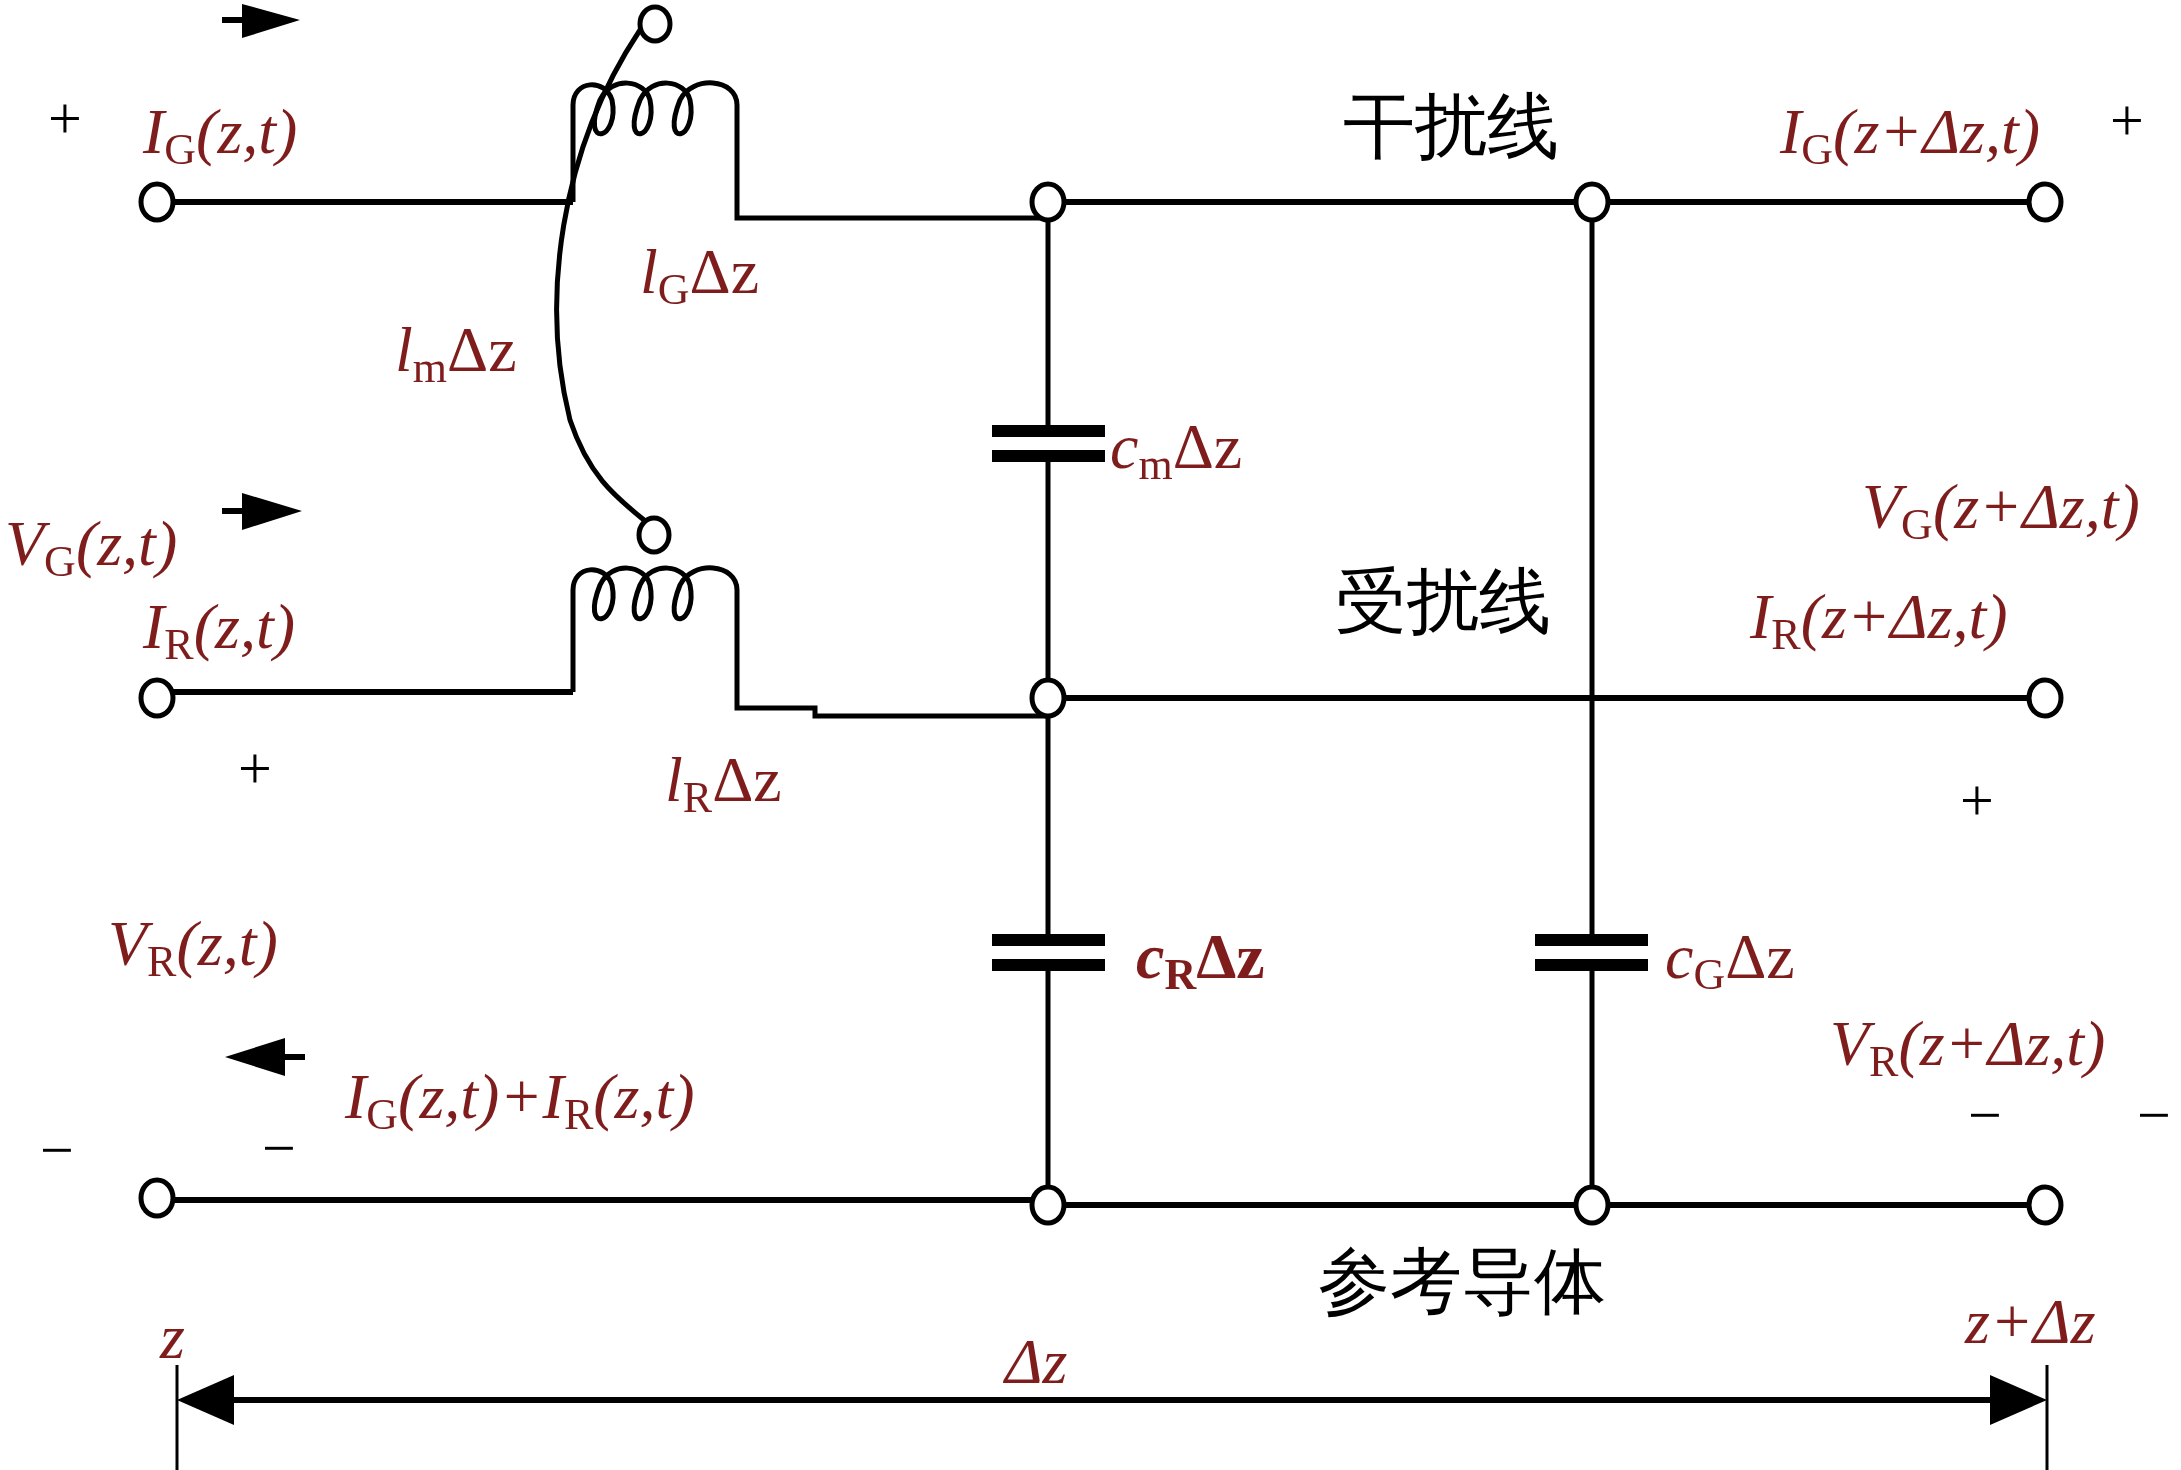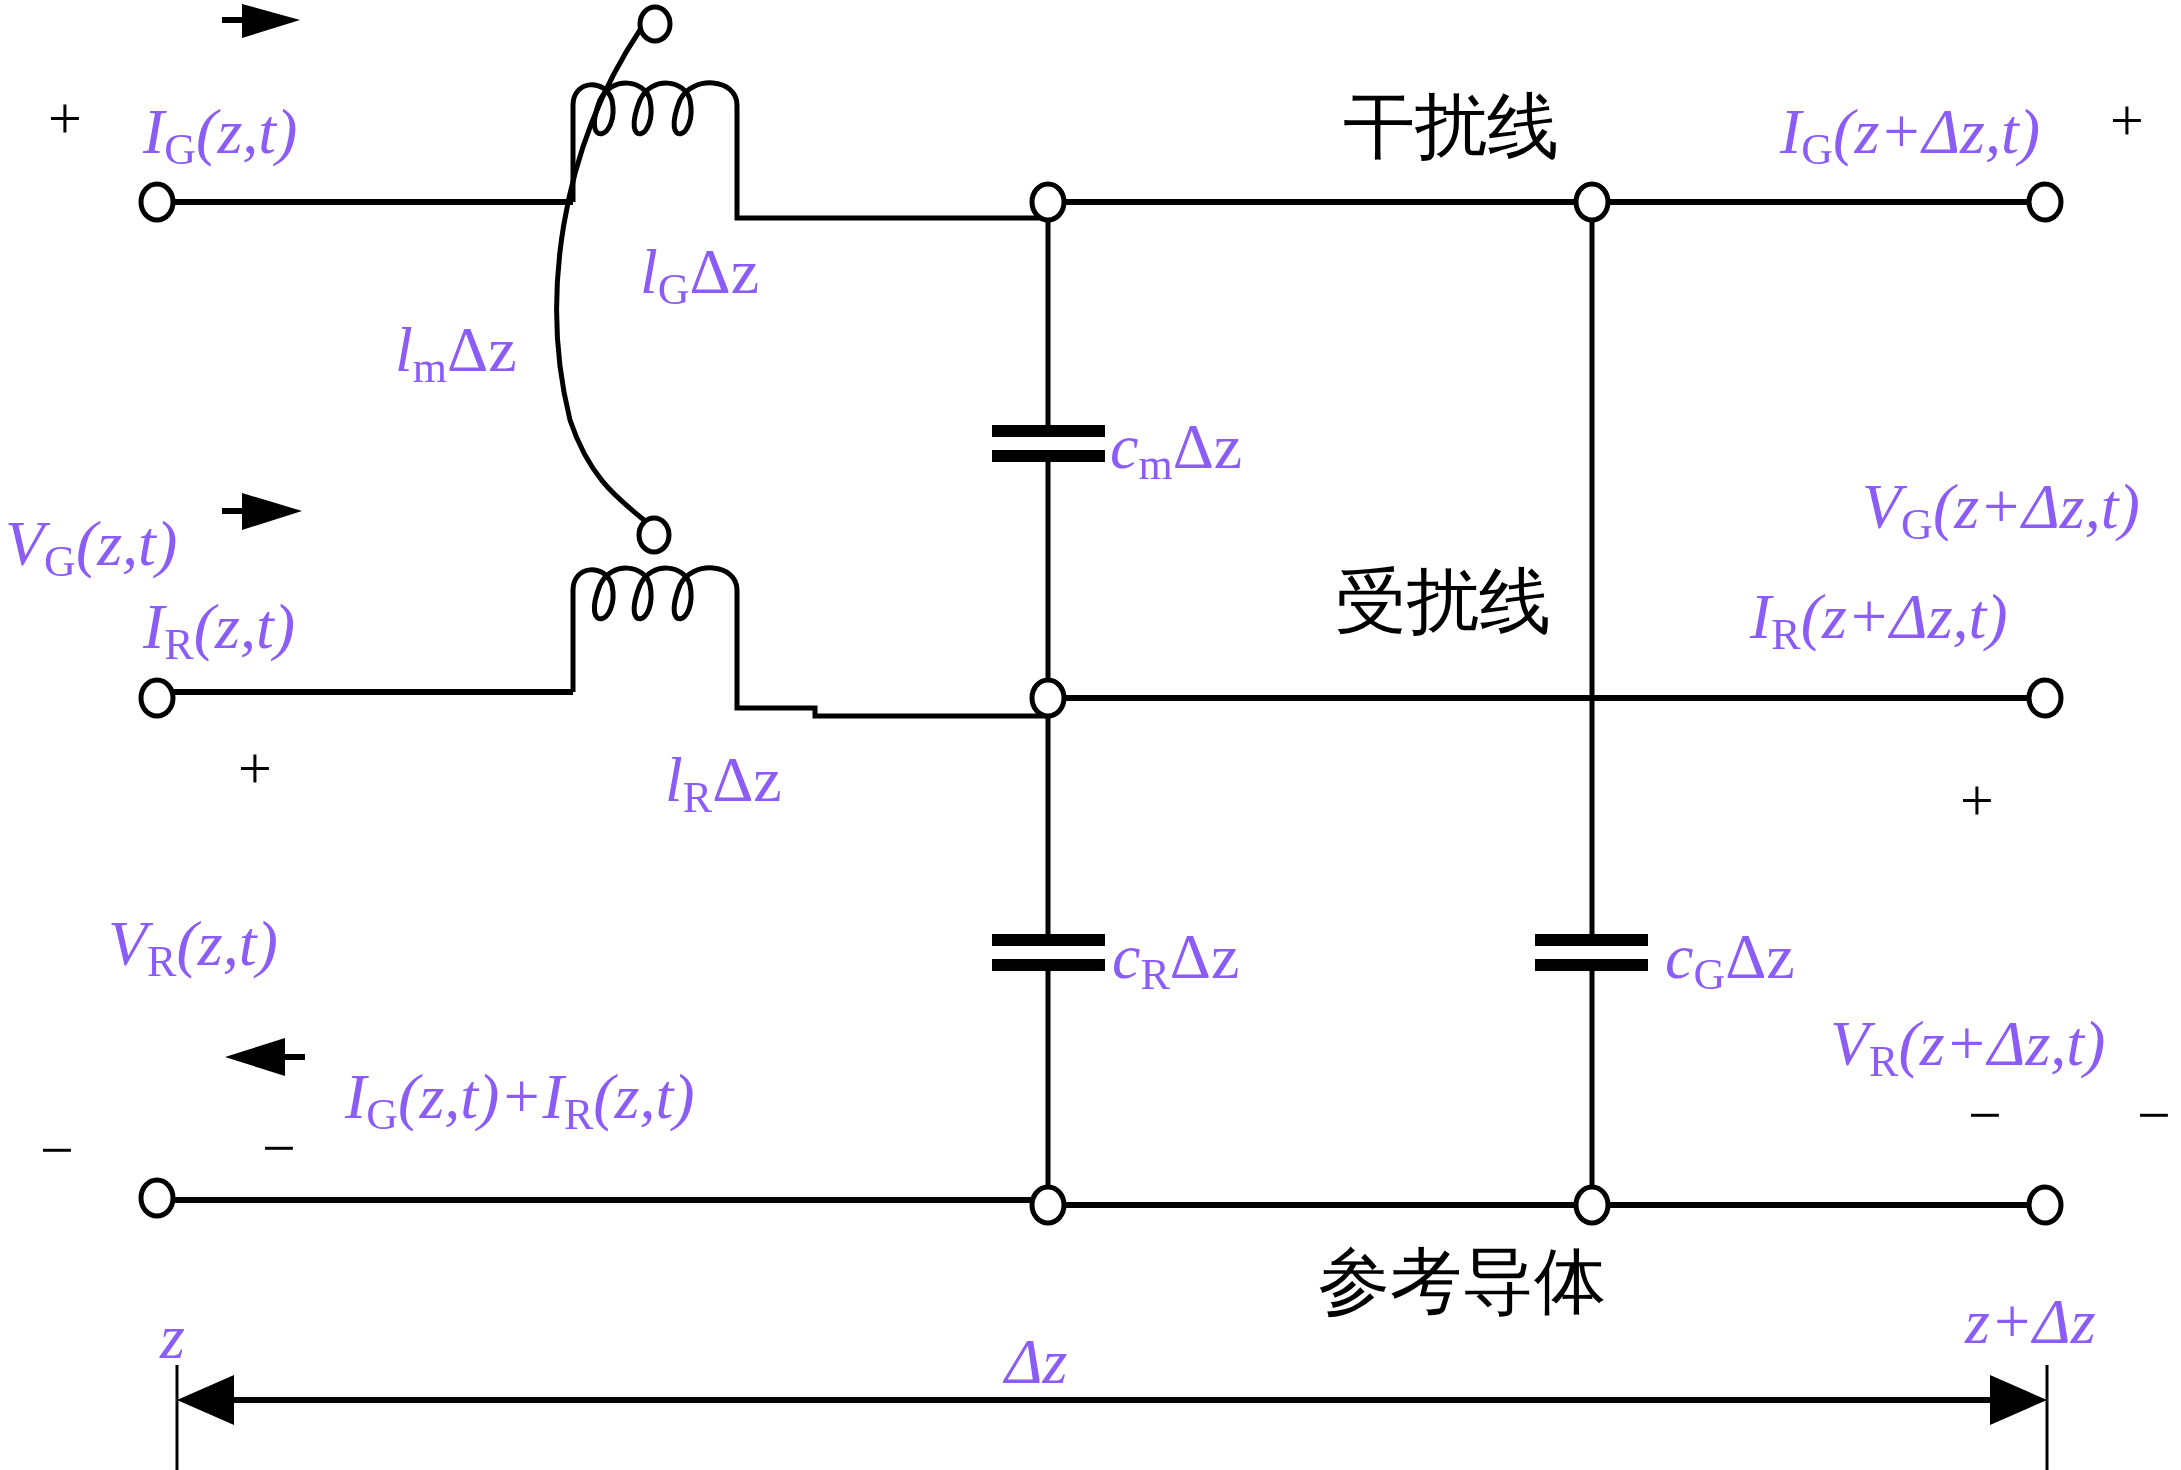--- a/index.html
+++ b/index.html
@@ -3,21 +3,21 @@
 <meta charset="utf-8">
 <style>
   html, body { margin:0; padding:0; background:#ffffff; }
   body { width:2181px; height:1470px; position:relative; overflow:hidden; }
   svg { position:absolute; left:0; top:0; }
   .w { stroke:#000; stroke-width:6; fill:none; }
   .wt { stroke:#000; stroke-width:5; fill:none; }
   .thin { stroke:#000; stroke-width:3; fill:none; }
   .node { stroke:#000; stroke-width:5; fill:#fff; }
   .plate { fill:#000; }
-  .lbl { position:absolute; font-family:"Liberation Serif", serif; font-size:64px; color:#8b5cf6; white-space:nowrap; line-height:1; }
+  .lbl { position:absolute; font-family:"Liberation Serif", serif; font-size:64px; color:#7f1d1d; white-space:nowrap; line-height:1; }
   .lbl i { font-style:italic; }
   .lbl sub { font-size:44px; vertical-align:-0.25em; font-style:normal; }
   .cn { position:absolute; font-family:"DejaVu Serif", serif; font-size:72px; white-space:nowrap; line-height:1; }
   .sign { position:absolute; font-family:"Liberation Serif", serif; font-size:60px; line-height:1; }
 </style>
 </head>
 <body>
 
 <svg width="2181" height="1470" viewBox="0 0 2181 1470">
 
@@ -89,21 +89,21 @@
 </svg>
 
 <div class="cn" style="left:1343px;top:90px;">干扰线</div>
 <div class="cn" style="left:1335px;top:565px;">受扰线</div>
 <div class="cn" style="left:1318px;top:1245px;">参考导体</div>
 
 <div class="lbl" style="left:640px;top:240px;"><i>l</i><sub>G</sub><span>Δz</span></div>
 <div class="lbl" style="left:395px;top:318px;"><i>l</i><sub>m</sub><span>Δz</span></div>
 <div class="lbl" style="left:665px;top:748px;"><i>l</i><sub>R</sub><span>Δz</span></div>
 <div class="lbl" style="left:1110px;top:415px;"><i>c</i><sub>m</sub><span>Δz</span></div>
-<div class="lbl" style="left:1112px;top:925px;"><i>c</i><sub>R</sub><span>Δz</span></div>
+<div class="lbl" style="left:1136px;top:925px;font-weight:bold;"><i>c</i><sub>R</sub><span>Δz</span></div>
 <div class="lbl" style="left:1665px;top:925px;"><i>c</i><sub>G</sub><span>Δz</span></div>
 
 <div class="lbl" style="left:143px;top:100px;"><i>I</i><sub>G</sub><i>(z,t)</i></div>
 <div class="lbl" style="left:5px;top:512px;"><i>V</i><sub>G</sub><i>(z,t)</i></div>
 <div class="lbl" style="left:143px;top:595px;"><i>I</i><sub>R</sub><i>(z,t)</i></div>
 <div class="lbl" style="left:108px;top:912px;"><i>V</i><sub>R</sub><i>(z,t)</i></div>
 <div class="lbl" style="left:345px;top:1065px;"><i>I</i><sub>G</sub><i>(z,t)+</i><i>I</i><sub>R</sub><i>(z,t)</i></div>
 
 <div class="lbl" style="left:1780px;top:100px;"><i>I</i><sub>G</sub><i>(z+Δz,t)</i></div>
 <div class="lbl" style="left:1855px;top:475px;margin-left:7px;"><i>V</i><sub>G</sub><i>(z+Δz,t)</i></div>

